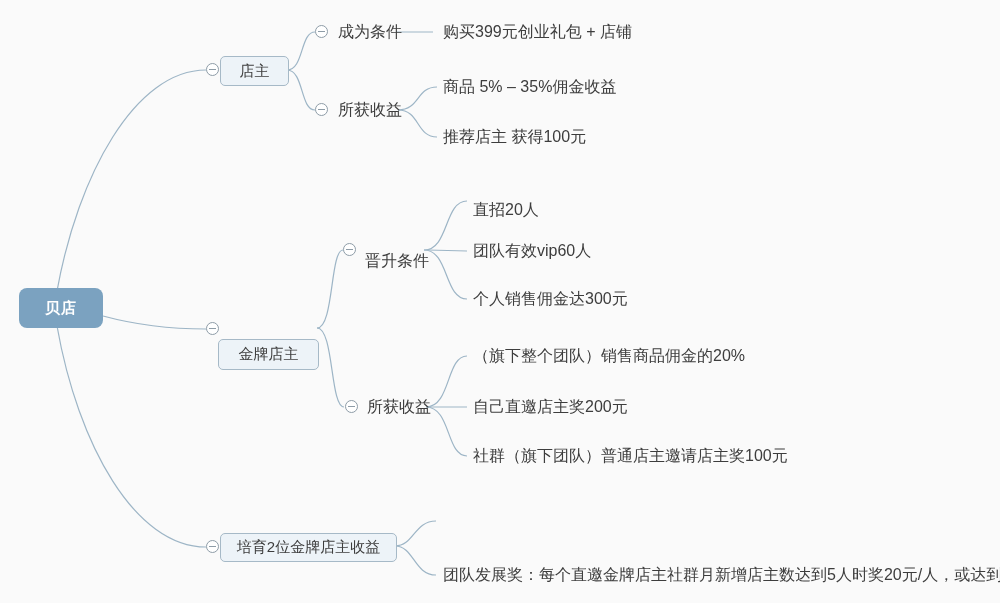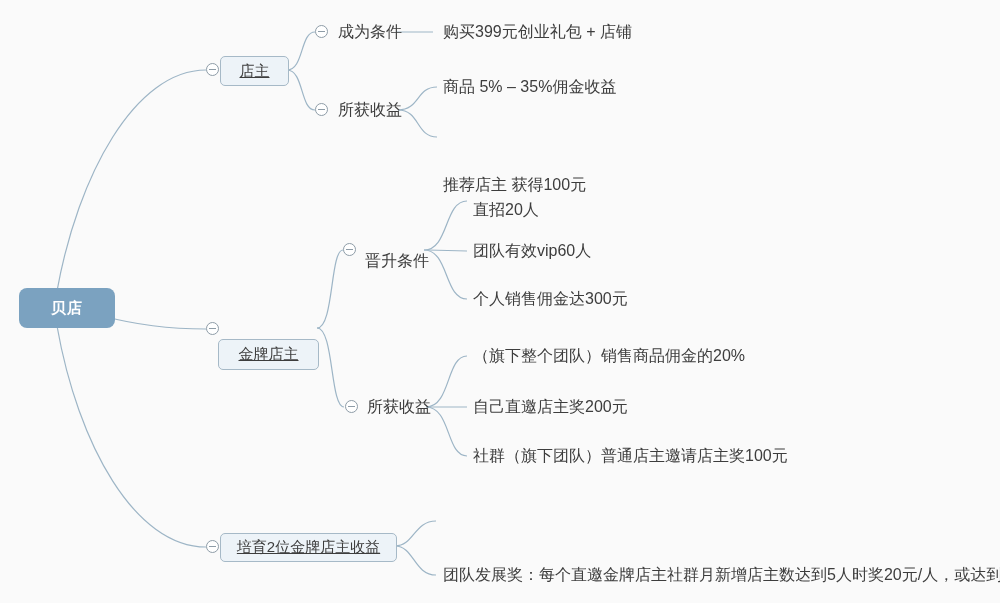--- a/index.html
+++ b/index.html
@@ -15,21 +15,20 @@
   .node{position:absolute;color:var(--text);white-space:nowrap;}
   .root-node{
     background:var(--root-fill);color:var(--root-text);
     border-radius:8px;display:flex;align-items:center;justify-content:center;
     font-size:15px;font-weight:bold;letter-spacing:1px;
   }
   .topic{
     background:var(--topic-fill);border:1px solid var(--topic-border);
     border-radius:5px;display:flex;align-items:center;justify-content:center;
     font-size:15px;
-    text-decoration:underline;
   }
   .sublabel{font-size:16px;line-height:18px;}
   .leaf{font-size:16px;line-height:18px;}
   .collapse{
     position:absolute;width:11px;height:11px;border-radius:50%;
     border:1px solid var(--icon);background:#ffffff;box-sizing:content-box;
   }
   .collapse::after{
     content:"";position:absolute;left:2px;right:2px;top:5px;
     border-top:1px solid var(--icon);
@@ -57,33 +56,33 @@
     <path d="M 428,250 L 467,251"></path>
     <path d="M 424,250 C 449,250 444,299 467,299"></path>
     <path d="M 426,407 C 451,407 446,356 467,356"></path>
     <path d="M 430,407 L 467,407"></path>
     <path d="M 426,407 C 451,407 446,456 467,456"></path>
 
     <path d="M 395,546 C 414,546 414,521 436,521"></path>
     <path d="M 395,546 C 414,546 414,575 436,575"></path>
   </svg>
 
-  <div class="node root-node" style="left:19px;top:288px;width:96px;height:40px;">贝店</div>
+  <div class="node root-node" style="left:19px;top:288px;width:84px;height:40px;">贝店</div>
 
   <span class="collapse" style="left:206px;top:63px;"></span>
   <div class="node topic" style="left:220px;top:56px;width:67px;height:28px;">店主</div>
 
   <span class="collapse" style="left:315px;top:25px;"></span>
   <div class="node sublabel" style="left:338px;top:23px;">成为条件</div>
   <div class="node leaf" style="left:443px;top:23px;">购买399元创业礼包 + 店铺</div>
 
   <span class="collapse" style="left:315px;top:103px;"></span>
   <div class="node sublabel" style="left:338px;top:101px;">所获收益</div>
   <div class="node leaf" style="left:443px;top:78px;">商品 5% – 35%佣金收益</div>
-  <div class="node leaf" style="left:443px;top:128px;margin-top:48px;">推荐店主 获得100元</div>
+  <div class="node leaf" style="left:443px;top:128px;">推荐店主 获得100元</div>
 
   <span class="collapse" style="left:206px;top:322px;"></span>
   <div class="node topic" style="left:218px;top:314px;width:99px;height:29px;margin-top:25px;">金牌店主</div>
 
   <span class="collapse" style="left:343px;top:243px;"></span>
   <div class="node sublabel" style="left:365px;top:252px;">晋升条件</div>
   <div class="node leaf" style="left:473px;top:201px;">直招20人</div>
   <div class="node leaf" style="left:473px;top:242px;">团队有效vip60人</div>
   <div class="node leaf" style="left:473px;top:290px;">个人销售佣金达300元</div>
 

